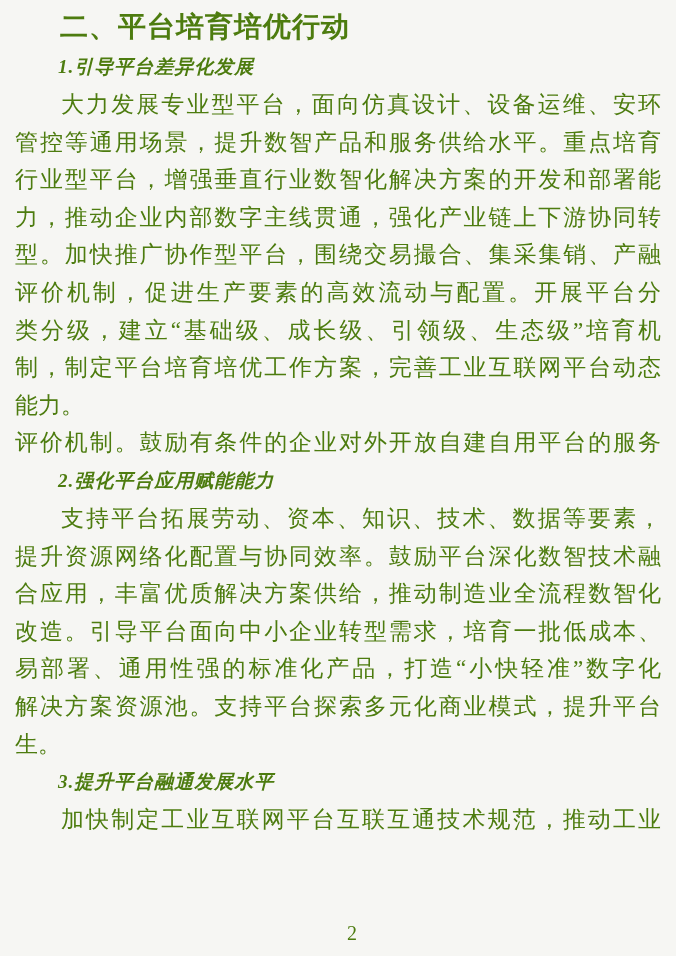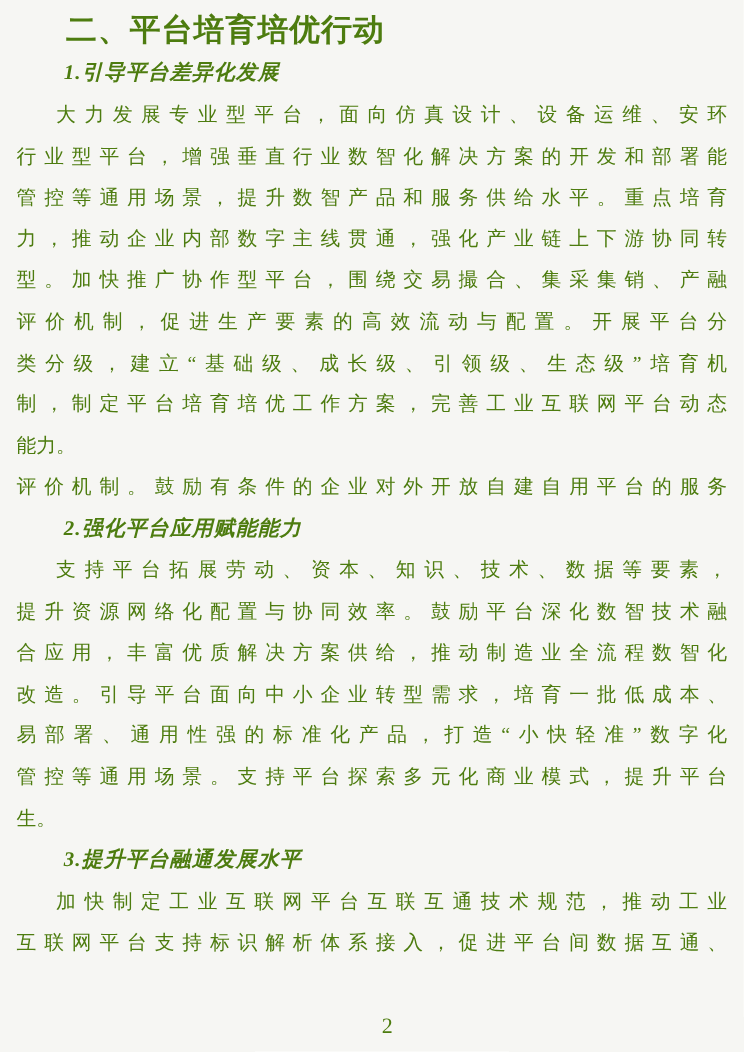--- a/index.html
+++ b/index.html
@@ -47,21 +47,21 @@
     font-size: 19px;
     letter-spacing: 1px;
     white-space: nowrap;
   }
   .para {
     margin: 0;
   }
   .line {
     height: 37.6px;
     line-height: 37.6px;
-    font-size: 18px;
+    font-size: 23px;
     text-align: left;
     overflow: hidden;
   }
   .line.first {
     text-indent: 2em;
   }
   .line.fill {
     text-align: justify;
     text-align-last: justify;
     text-justify: inter-character;
@@ -83,49 +83,48 @@
 
 <div class="page" style="background: rgb(246, 246, 243); color: #4d7c0f; padding-left: 28px;">
   <div class="content">
 
     <h1 class="chapter-heading">二、平台培育培优行动</h1>
 
     <section>
       <h2 class="section-heading">1.引导平台差异化发展</h2>
       <div class="para">
           <div class="line first fill">大力发展专业型平台，面向仿真设计、设备运维、安环</div>
+          <div class="line fill">管控等通用场景，提升数智产品和服务供给水平。重点培育</div>
           <div class="line fill">行业型平台，增强垂直行业数智化解决方案的开发和部署能</div>
-          <div class="line fill">管控等通用场景，提升数智产品和服务供给水平。重点培育</div>
           <div class="line fill">力，推动企业内部数字主线贯通，强化产业链上下游协同转</div>
           <div class="line fill">型。加快推广协作型平台，围绕交易撮合、集采集销、产融</div>
           <div class="line fill">评价机制，促进生产要素的高效流动与配置。开展平台分</div>
           <div class="line fill">类分级，建立“基础级、成长级、引领级、生态级”培育机</div>
           <div class="line fill">制，制定平台培育培优工作方案，完善工业互联网平台动态</div>
           <div class="line">能力。</div>
           <div class="line fill">评价机制。鼓励有条件的企业对外开放自建自用平台的服务</div>
         </div>
     </section>
 
     <section>
       <h2 class="section-heading">2.强化平台应用赋能能力</h2>
       <div class="para">
           <div class="line first fill">支持平台拓展劳动、资本、知识、技术、数据等要素，</div>
           <div class="line fill">提升资源网络化配置与协同效率。鼓励平台深化数智技术融</div>
           <div class="line fill">合应用，丰富优质解决方案供给，推动制造业全流程数智化</div>
           <div class="line fill">改造。引导平台面向中小企业转型需求，培育一批低成本、</div>
           <div class="line fill">易部署、通用性强的标准化产品，打造“小快轻准”数字化</div>
-          <div class="line fill">管控等通用场景。支持平台探索多元化商业模式，提升平台</div>
+          <div class="line fill">解决方案资源池。支持平台探索多元化商业模式，提升平台</div>
           <div class="line">生。</div>
         </div>
     </section>
 
     <section>
       <h2 class="section-heading">3.提升平台融通发展水平</h2>
       <div class="para">
           <div class="line first fill">加快制定工业互联网平台互联互通技术规范，推动工业</div>
-          <div class="line fill">互联网平台支持标识解析体系接入，促进平台间数据互通、</div>
         </div>
     </section>
 
   </div>
 
   <div class="page-number">2</div>
 </div>
 
 </body></html>

